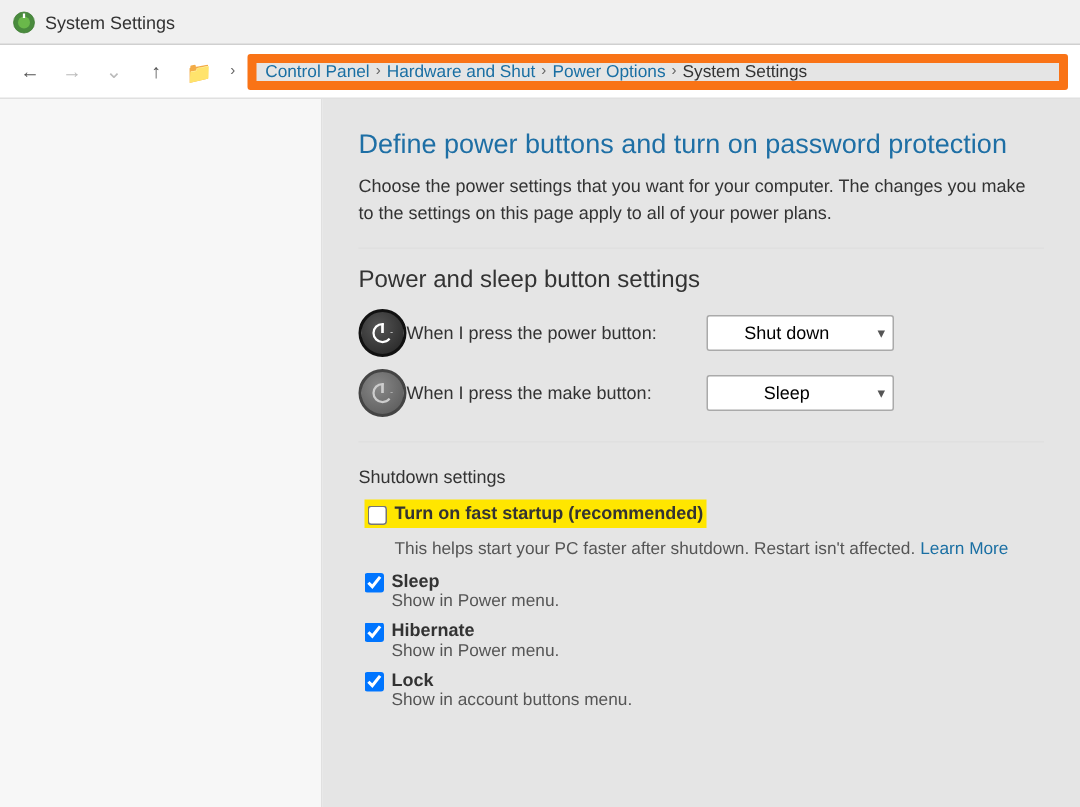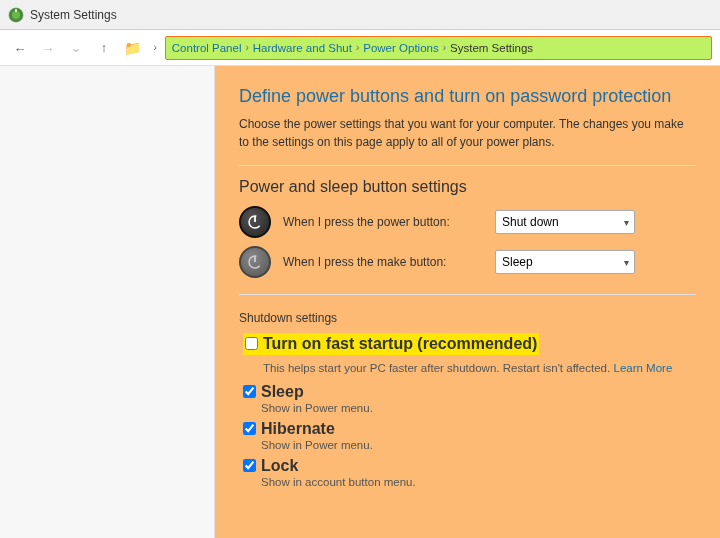--- a/index.html
+++ b/index.html
@@ -52,22 +52,22 @@
       cursor: pointer;
       color: #555;
       font-size: 13px;
       border-radius: 3px;
     }
     .nav-btn.disabled { color: #bbb; cursor: default; }
     .breadcrumb {
       display: flex;
       align-items: center;
       flex: 1;
-      background: #bef264;
-      border: 1px solid #f97316;
+      background: #e5e5e5;
+      border: 6px solid #f97316;
       height: 24px;
       border-radius: 2px;
       padding: 0 6px;
       font-size: 11.5px;
     }
     .breadcrumb-item {
       color: #1a6fa3;
       cursor: pointer;
     }
     .breadcrumb-sep {
@@ -89,21 +89,21 @@
       background: #f7f7f7;
       border-right: 1px solid #e0e0e0;
       min-height: 100%;
     }
 
     
     .content {
       flex: 1;
       padding: 20px 24px;
       overflow-y: auto;
-      background: #fdba74;
+      background: #e5e5e5;
     }
 
     .page-title {
       font-size: 18px;
       color: #1e6fa5;
       font-weight: 400;
       margin-bottom: 8px;
     }
 
     .page-description {
@@ -127,21 +127,20 @@
     }
 
     
     .button-settings {
       margin-bottom: 16px;
     }
     .setting-row {
       display: flex;
       align-items: center;
       margin-bottom: 8px;
-      gap: 12px;
     }
     .power-icon-circle {
       width: 32px;
       height: 32px;
       border-radius: 50%;
       display: flex;
       align-items: center;
       justify-content: center;
       flex-shrink: 0;
     }
@@ -157,29 +156,30 @@
       font-size: 12px;
       color: #333;
       min-width: 200px;
     }
     .dropdown-wrapper {
       position: relative;
       display: inline-flex;
       align-items: center;
     }
     .dropdown-wrapper select {
-      width: 140px;
+      width: 125px;
       height: 24px;
       border: 1px solid #aaa;
       background: #fff;
       font-size: 12px;
       padding: 0 24px 0 6px;
       cursor: pointer;
       border-radius: 2px;
       appearance: none;
+      text-align: center;
       -webkit-appearance: none;
     }
     .dropdown-arrow {
       position: absolute;
       right: 6px;
       pointer-events: none;
       font-size: 10px;
       color: #555;
     }
 
@@ -199,21 +199,21 @@
       margin-bottom: 6px;
       margin-left: 4px;
     }
     .checkbox-row input[type="checkbox"] {
       margin-right: 6px;
       margin-top: 2px;
       cursor: pointer;
     }
     .checkbox-content {}
     .checkbox-main-label {
-      font-size: 16px;
+      font-size: 12px;
       font-weight: 600;
       color: #333;
     }
     .checkbox-sub-label {
       font-size: 11.5px;
       color: #555;
       margin-top: 1px;
     }
     .link {
       color: #1a6fa3;
@@ -352,18 +352,18 @@
         <div class="checkbox-content">
           <div class="checkbox-main-label">Hibernate</div>
           <div class="checkbox-sub-label">Show in Power menu.</div>
         </div>
       </div>
 
       <div class="checkbox-row">
         <input type="checkbox" checked="" style="margin-right: 5px; margin-top: 2px;">
         <div class="checkbox-content">
           <div class="checkbox-main-label">Lock</div>
-          <div class="checkbox-sub-label">Show in account button menu.</div>
+          <div class="checkbox-sub-label">Show in account buttons menu.</div>
         </div>
       </div>
     </div>
   </div>
 </div>
 
 </body></html>

